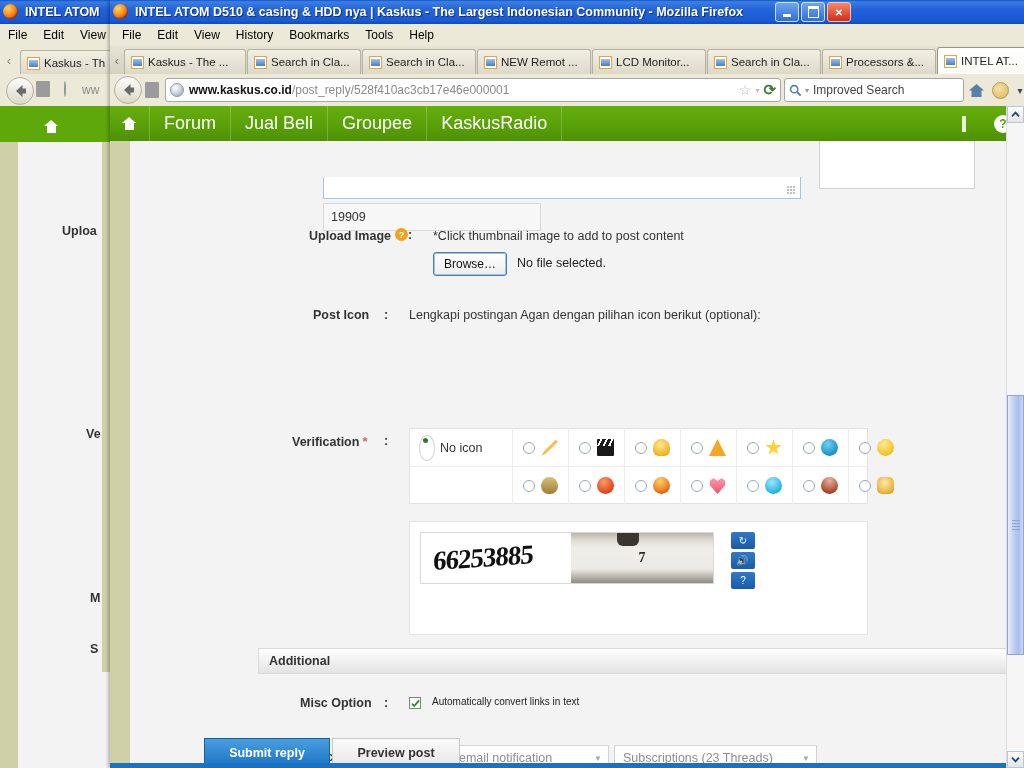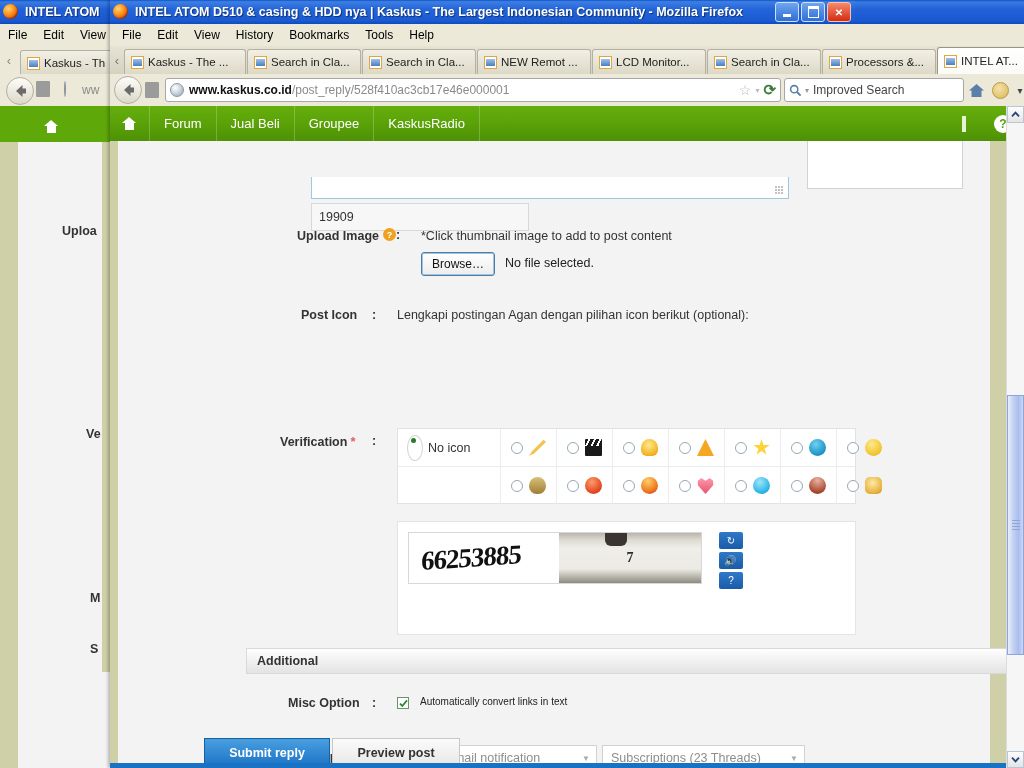--- a/index.html
+++ b/index.html
@@ -91,36 +91,36 @@
   .searchtext{font-size:12px;color:#444;margin-left:4px;}
   .homebtn{width:24px;display:flex;align-items:center;justify-content:center;flex:0 0 auto;}
   .facebtn{width:24px;display:flex;align-items:center;justify-content:center;flex:0 0 auto;}
   .navcaret{width:16px;text-align:center;color:#444;font-size:10px;flex:0 0 auto;}
 
   
   .content{position:absolute;left:0;top:106px;width:914px;height:662px;background:#f3f3f3;overflow:hidden;}
   .greenbar{position:absolute;left:0;top:0;width:914px;height:35px;
     background:linear-gradient(to bottom,#65ae0c 0%,#5aa208 50%,#4e9106 100%);
     display:flex;align-items:center;}
-  .gitem{color:#fff;font-size:13px;padding:0 14px;height:41px;display:flex;align-items:center;
+  .gitem{color:#fff;font-size:18px;padding:0 14px;height:41px;display:flex;align-items:center;
     border-right:1px solid rgba(255,255,255,.22);text-align:right;}
   .gitem.home{padding:0 12px;}
   .ghome{width:15px;height:13px;position:relative;}
   .ghome:before{content:"";position:absolute;left:0;top:0;border-left:7.5px solid transparent;
     border-right:7.5px solid transparent;border-bottom:6px solid #fff;}
   .ghome:after{content:"";position:absolute;left:3px;top:6px;width:9px;height:7px;background:#fff;}
   .gright{margin-left:auto;display:flex;align-items:center;height:35px;}
   .gbar{width:4px;height:16px;background:#e8f2d8;margin:0 16px;}
   .qmark{width:18px;height:18px;border-radius:50%;background:#fff;color:#5aa208;
     font-weight:bold;font-size:12px;display:flex;align-items:center;justify-content:center;
     margin:0 12px;}
 
   .beige{position:absolute;left:0;top:35px;width:24px;height:627px;background:#cfcfa8;}
   .beige2{position:absolute;left:880px;top:35px;width:34px;height:627px;background:#cfcfa8;}
-  .pagebg{position:absolute;left:8px;top:35px;width:856px;height:627px;background:#f3f3f3;}
+  .pagebg{position:absolute;left:20px;top:35px;width:856px;height:627px;background:#f3f3f3;padding-left:29px;}
   .lbl{font-weight:bold;font-size:12.5px;color:#333;text-align:right;}
 
   .txtarea{position:absolute;left:193px;top:36px;width:478px;height:22px;background:#fff;
     border:1px solid #9ec7e0;border-top:none;box-sizing:border-box;}
   .grip{position:absolute;right:4px;bottom:3px;width:9px;height:9px;
     background:
       radial-gradient(circle 1px at 1px 1px,#bbb 99%,transparent) 0 0/3px 3px;
     opacity:.9;}
   .smallbox{position:absolute;left:193px;top:62px;width:218px;height:28px;background:#f7f7f7;
     border:1px solid #d8d8d8;box-sizing:border-box;display:flex;align-items:center;padding-left:7px;

